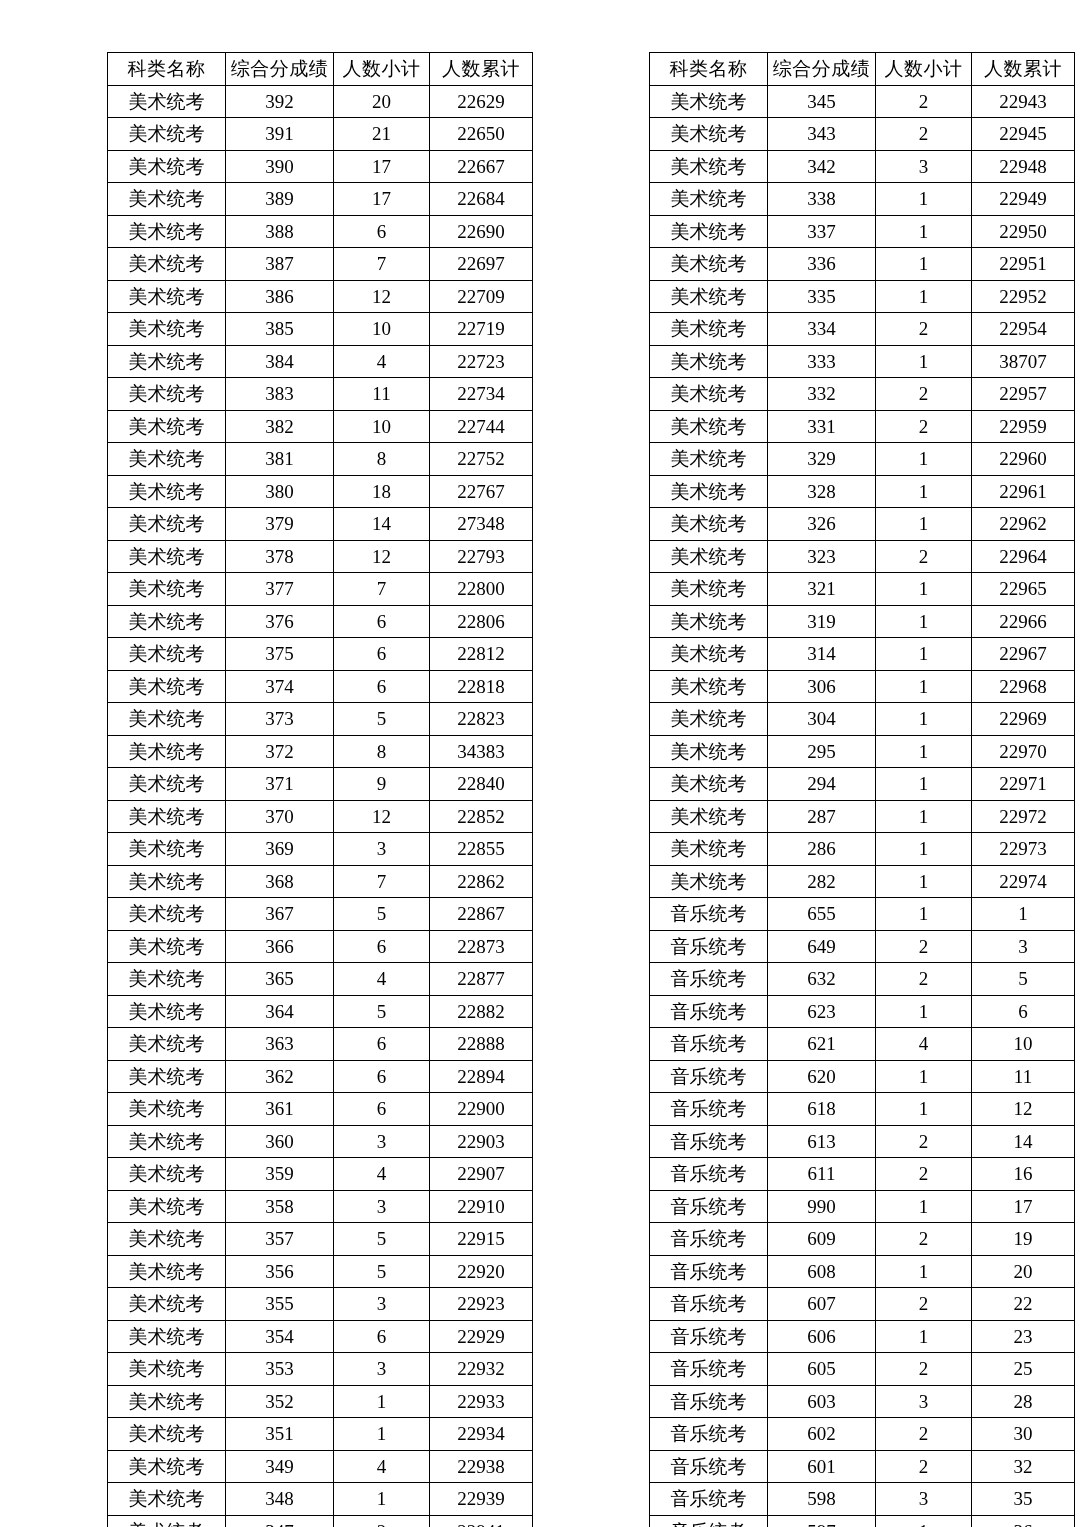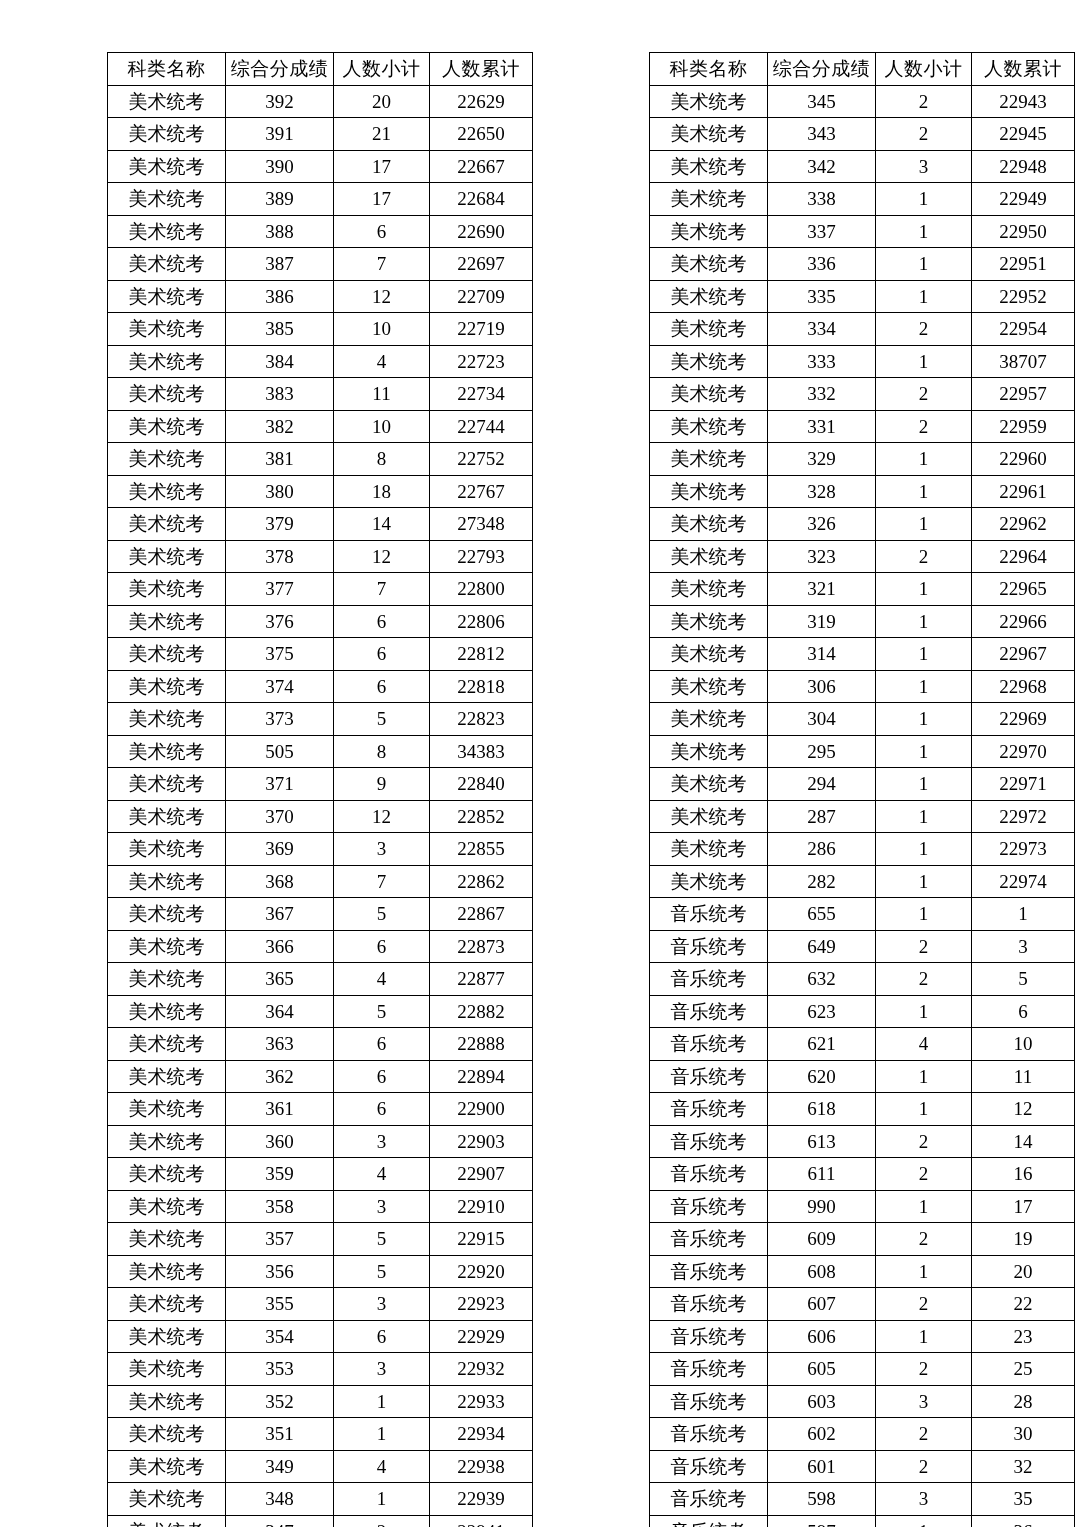--- a/index.html
+++ b/index.html
@@ -219,21 +219,21 @@
             <td class="num">22818</td>
           </tr>
           <tr>
             <td class="cjk">美术统考</td>
             <td class="num">373</td>
             <td class="num">5</td>
             <td class="num">22823</td>
           </tr>
           <tr>
             <td class="cjk">美术统考</td>
-            <td class="num">505</td>
+            <td class="num">372</td>
             <td class="num">8</td>
             <td class="num">34383</td>
           </tr>
           <tr>
             <td class="cjk">美术统考</td>
             <td class="num">371</td>
             <td class="num">9</td>
             <td class="num">22840</td>
           </tr>
           <tr>

